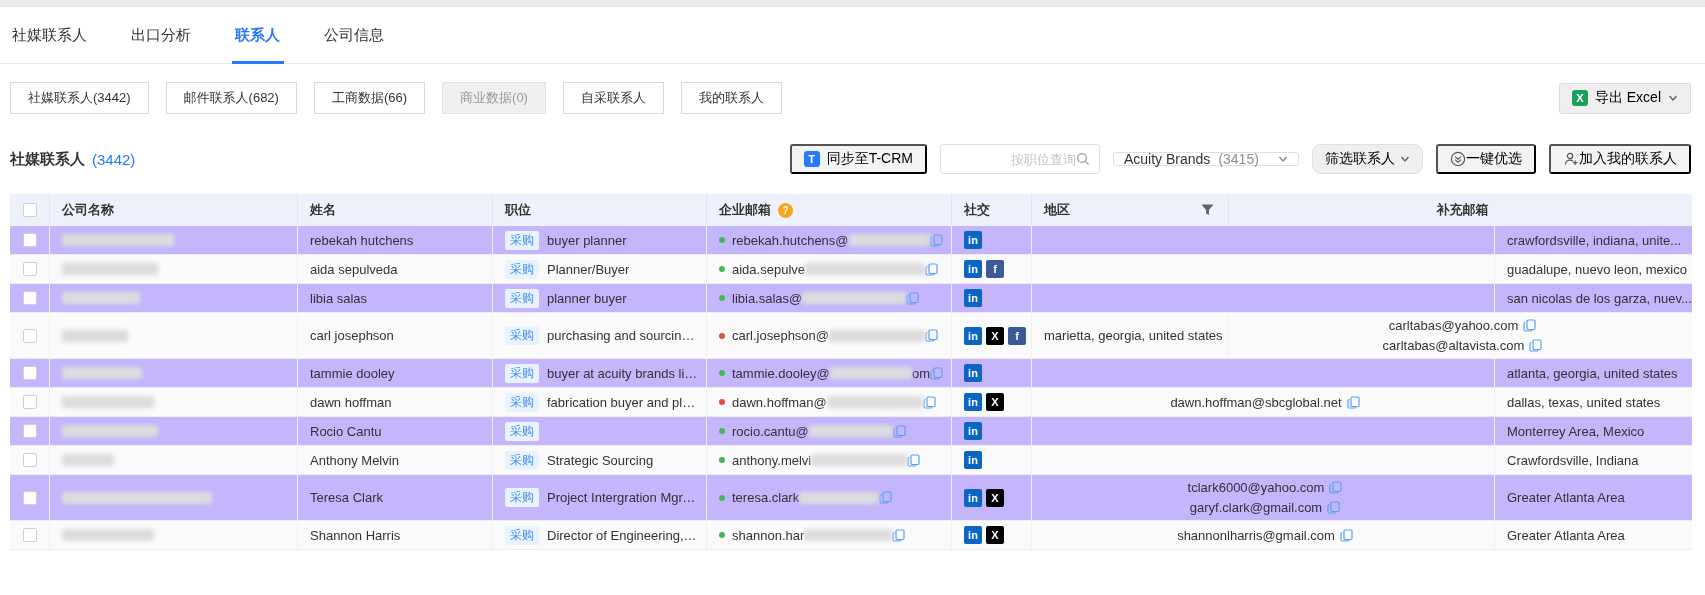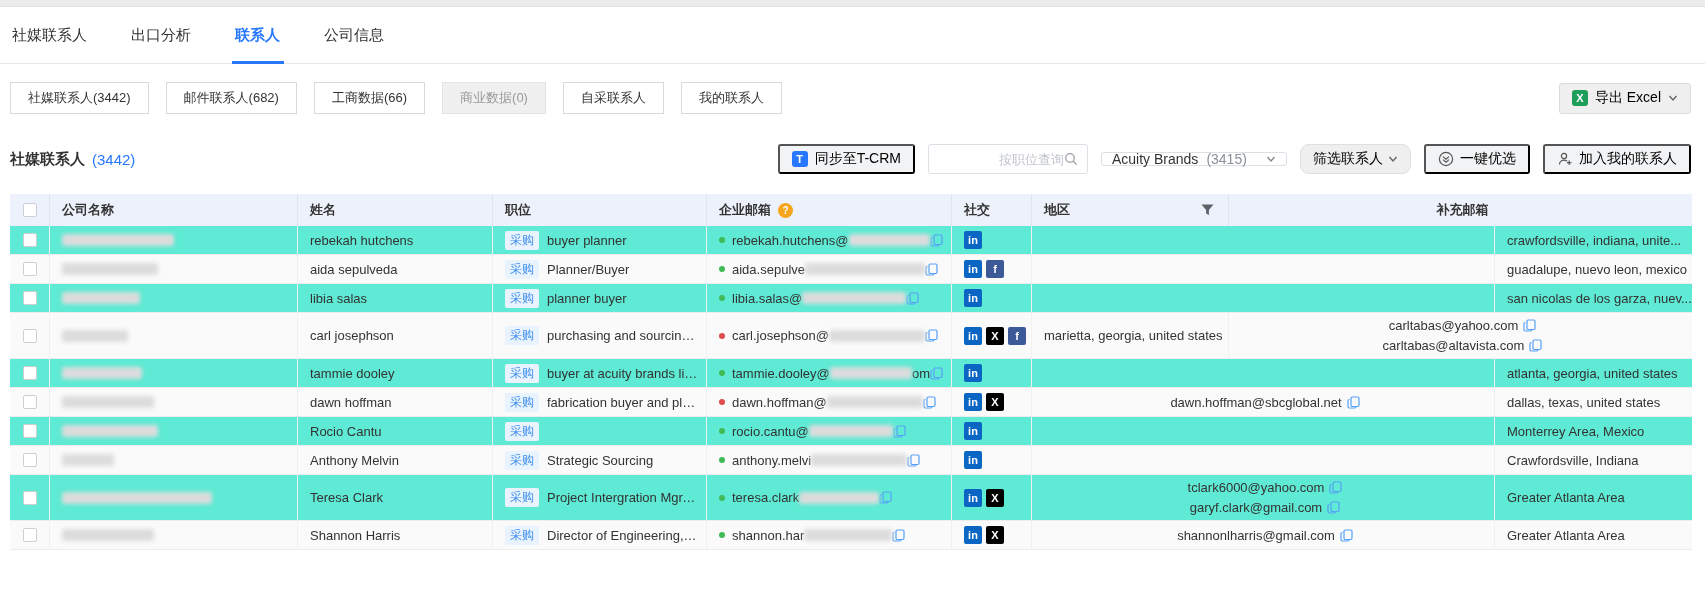--- a/index.html
+++ b/index.html
@@ -41,29 +41,29 @@
     display:flex; align-items:center; padding:0 9px; background:#fff; }
   .search-box input { border:none; outline:none; flex:1; font-size:13px;
     font-family:"Liberation Sans",sans-serif; color:#333; min-width:0;text-align:right; }
   .search-box input::placeholder { color:#c0c4cc; }
   .select-box { width:186px; height:14px; border:1px solid #dcdfe6; border-radius:3px;
     display:flex; align-items:center; padding:0 10px; gap:8px; cursor:pointer; font-size:14px; }
   .select-count { color:#8a8f99; }
   .outline-btn { height:30px; border:1px solid #dcdfe6; border-radius:9px; padding:0 12px;
     display:flex; align-items:center; gap:5px; cursor:pointer; font-size:14px; }
   .grey-btn { height:30px; background:#f2f3f5; border-radius:3px; padding:0 12px;
-    display:flex; align-items:center; gap:6px; cursor:pointer; font-size:14px; }
+    display:flex; align-items:center; cursor:pointer; font-size:14px; }
   .ml-auto { margin-left:auto; }
 
   
   .table { margin:4px 13px 0 10px; width:1682px; }
   .thead { display:flex; background:#edf1fb; height:32px; font-weight:700; }
   .thead .cell { display:flex; align-items:center; border-right:1px solid #dfe4f0; }
   .thead .cell:last-child { border-right:none; }
-  .row { display:flex; border-bottom:1px solid #ededed; min-height:29px; background:#5eead4; }
+  .row { display:flex; border-bottom:1px solid #ededed; min-height:29px; background:#c4b5fd; }
   .row:nth-child(even) { background:#fafafa; }
   .row .cell { display:flex; align-items:center; border-right:1px solid #f0f0f0; overflow:hidden; }
   .row .cell:last-child { border-right:none; }
   .cell { padding:3px 8px 3px 12px; white-space:nowrap; }
   .col-check { width:40px; justify-content:center; padding:0; }
   .col-company { width:248px; }
   .col-name { width:195px; }
   .col-pos { width:214px; }
   .col-email { width:245px; }
   .col-social { width:80px; gap:4px; }

